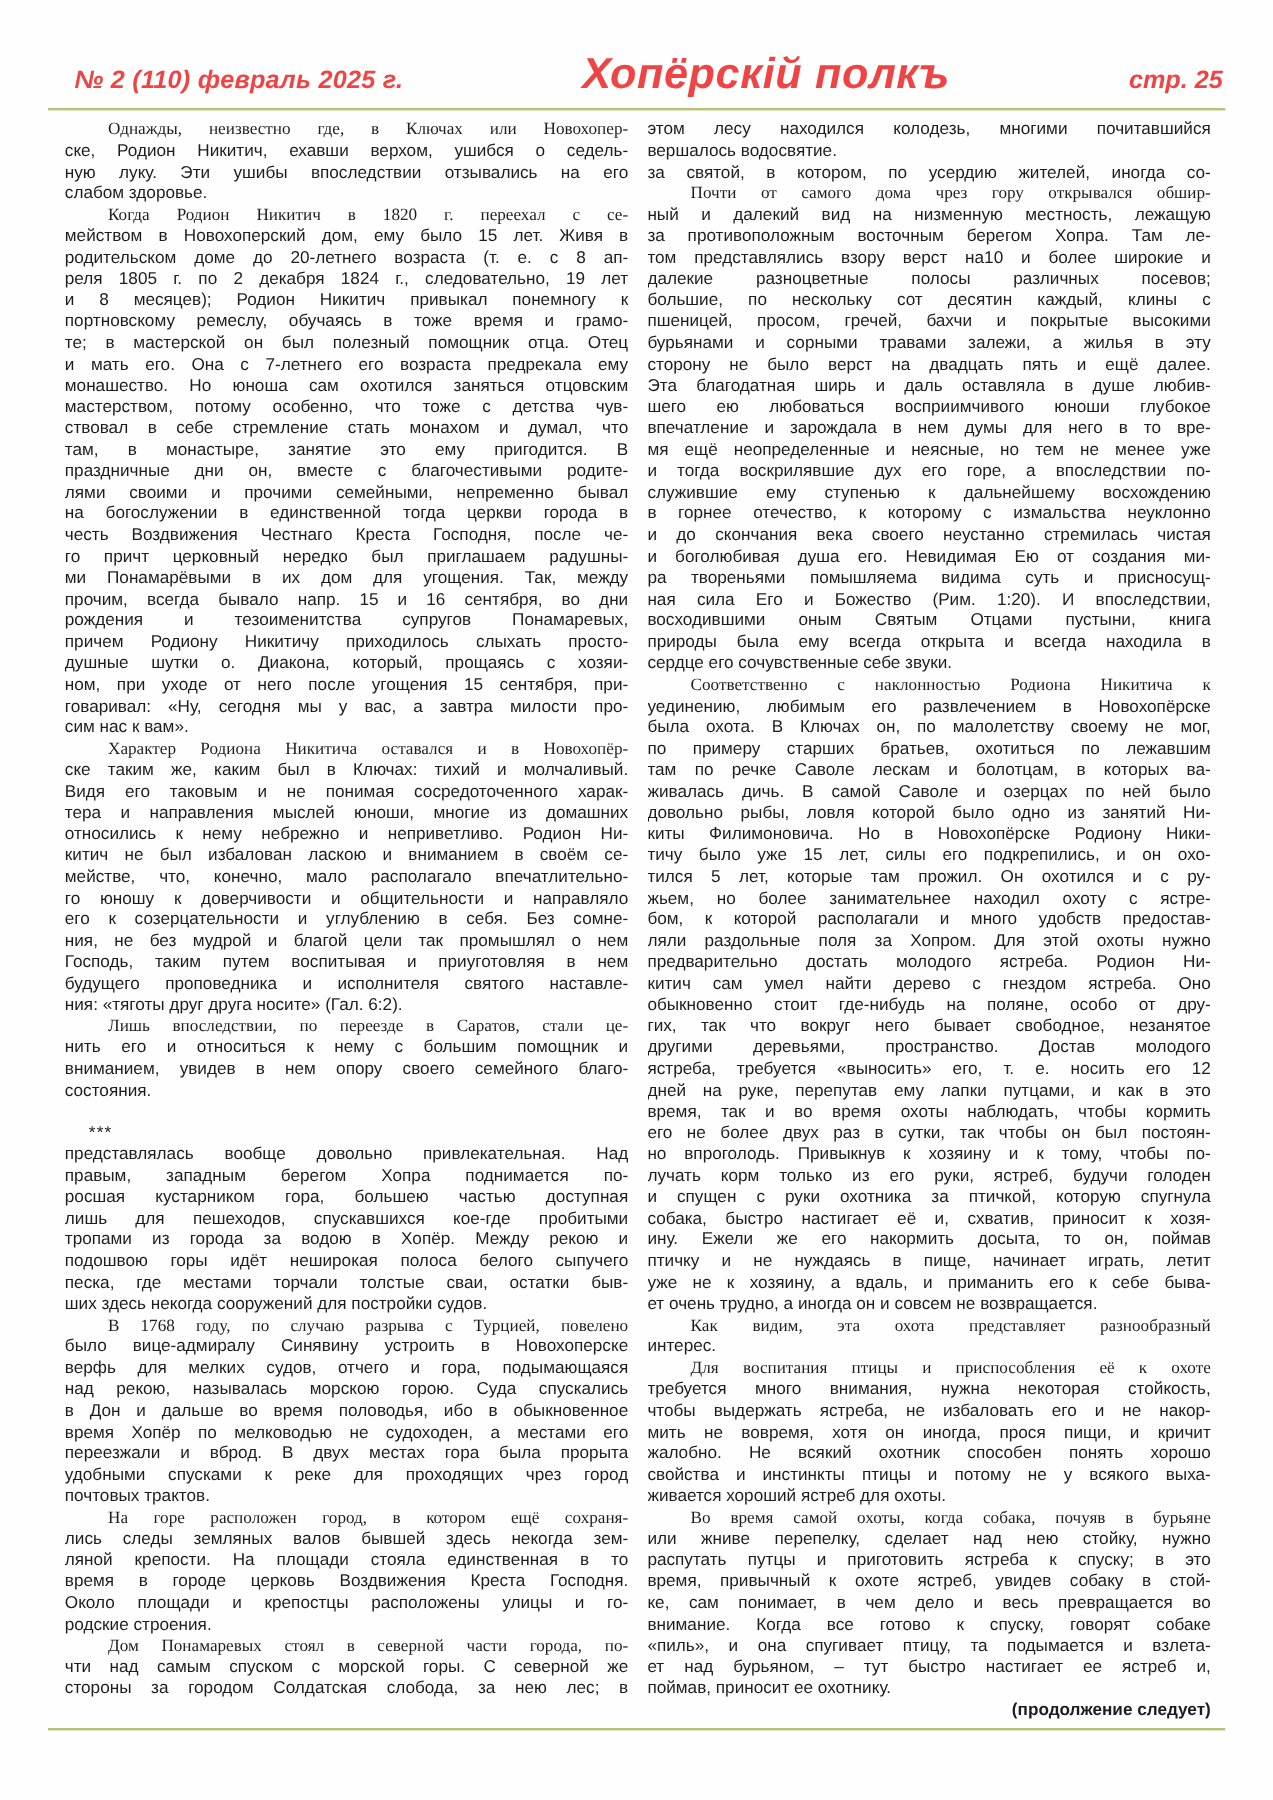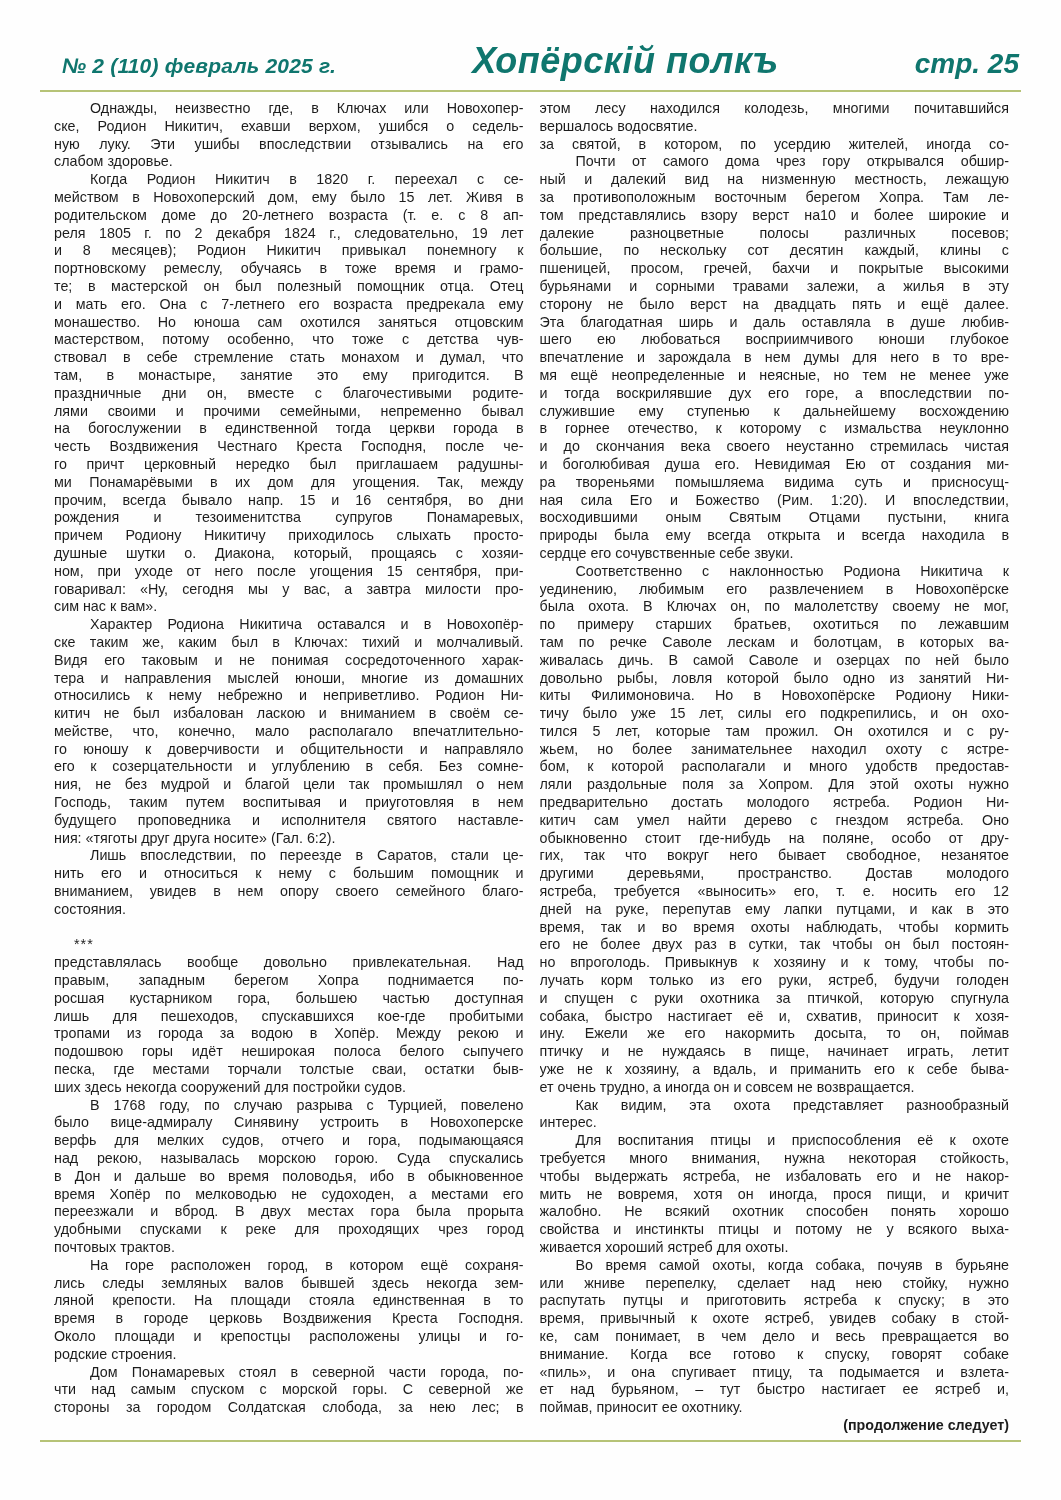--- a/index.html
+++ b/index.html
@@ -2,37 +2,37 @@
 <html><head>
 <meta charset="utf-8">
 <style>
   html,body{margin:0;padding:0;background:#fff;}
   .page{
     position:relative;width:1061px;height:1500px;background:#fefefe;
     overflow:hidden;font-family:"Liberation Sans",sans-serif;color:#1d1d1d;
   }
   .header{
     display:flex;justify-content:space-between;align-items:baseline;
-    padding:40px 42px 0 62px;color:#0f766e;font-weight:bold;font-style:italic;
+    padding:40px 42px 0 62px;color:#ef4444;font-weight:bold;font-style:italic;
   }
   .header .issue{font-size:21px;letter-spacing:.2px;}
   .header .title{font-size:36px;letter-spacing:.5px;}
-  .header .pageno{font-size:28px;}
+  .header .pageno{font-size:21px;}
   .rule{height:2px;background:#b6c377;margin:8px 40px 0 40px;}
   .content{
     display:flex;column-gap:16px;padding:8px 52px 0 54px;
     font-size:14.3px;line-height:17.8px;
   }
   .column{flex:1 1 0;min-width:0;}
   .para{margin:0;}
   .line{
     text-align:justify;text-align-last:justify;text-justify:inter-word;
     height:17.8px;overflow:hidden;
   }
-  .line.first{text-indent:36px;}
+  .line.first{text-indent:36px;font-family:Liberation Serif, serif;}
   .line.last{text-align-last:left;}
   .separator{
     margin-top:17.8px;height:17.8px;text-indent:20px;
     text-align:left;text-align-last:left;letter-spacing:1px;
   }
   .footer-line{
     text-align:right;text-align-last:right;font-weight:bold;
     height:17.8px;
   }
   .bottom-rule{height:2px;background:#b6c377;margin:5px 40px 0 40px;}

